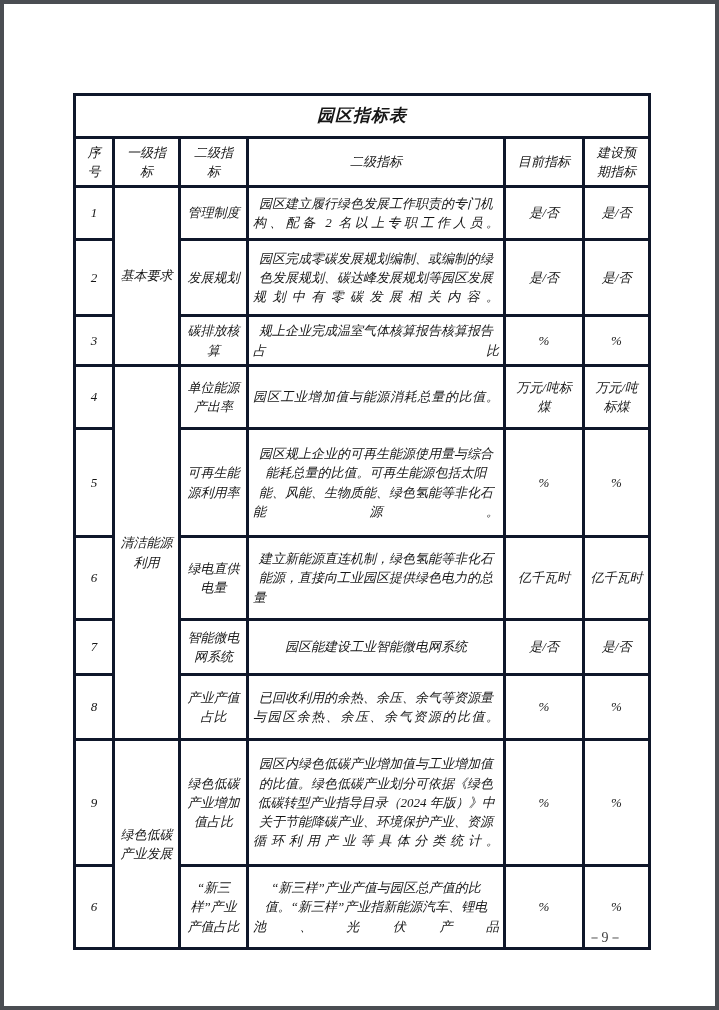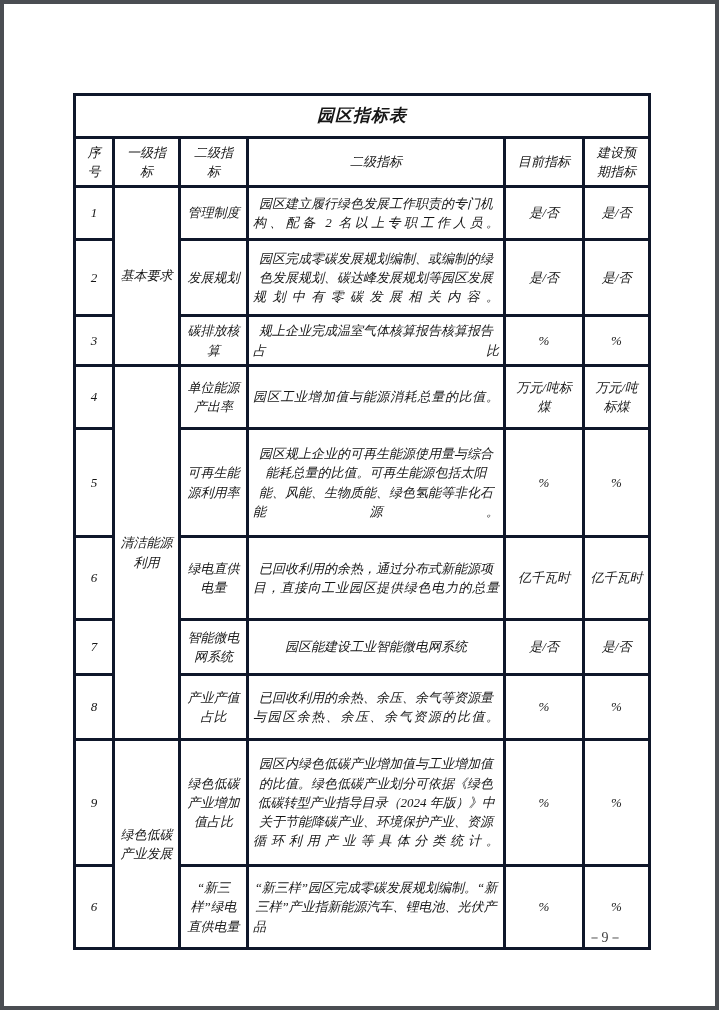--- a/index.html
+++ b/index.html
@@ -157,21 +157,21 @@
         <td class="c-no">5</td>
         <td class="c-l2">可再生能源利用率</td>
         <td class="c-desc">园区规上企业的可再生能源使用量与综合能耗总量的比值。可再生能源包括太阳能、风能、生物质能、绿色氢能等非化石能源。</td>
         <td class="c-val">%</td>
         <td class="c-exp">%</td>
       </tr>
 
       <tr class="r6">
         <td class="c-no">6</td>
         <td class="c-l2">绿电直供电量</td>
-        <td class="c-desc">已回收利用的余热，通过分布式新能源项目，直接向工业园区提供绿色电力的总量</td>
+        <td class="c-desc">建立新能源直连机制，绿色氢能等非化石能源，直接向工业园区提供绿色电力的总量</td>
         <td class="c-val">亿千瓦时</td>
         <td class="c-exp">亿千瓦时</td>
       </tr>
 
       <tr class="r7">
         <td class="c-no">7</td>
         <td class="c-l2">智能微电网系统</td>
         <td class="c-desc center-desc">园区能建设工业智能微电网系统</td>
         <td class="c-val">是/否</td>
         <td class="c-exp">是/否</td>
@@ -189,22 +189,22 @@
         <td class="c-no">9</td>
         <td class="c-l1" rowspan="2">绿色低碳产业发展</td>
         <td class="c-l2">绿色低碳产业增加值占比</td>
         <td class="c-desc">园区内绿色低碳产业增加值与工业增加值的比值。绿色低碳产业划分可依据《绿色低碳转型产业指导目录（2024 年版）》中关于节能降碳产业、环境保护产业、资源循环利用产业等具体分类统计。</td>
         <td class="c-val">%</td>
         <td class="c-exp">%</td>
       </tr>
 
       <tr class="r10">
         <td class="c-no">6</td>
-        <td class="c-l2">“新三样”绿电直供电量</td>
-        <td class="c-desc">“新三样”园区完成零碳发展规划编制。“新三样”产业指新能源汽车、锂电池、光伏产品</td>
+        <td class="c-l2">“新三样”产业产值占比</td>
+        <td class="c-desc">“新三样”产业产值与园区总产值的比值。“新三样”产业指新能源汽车、锂电池、光伏产品</td>
         <td class="c-val">%</td>
         <td class="c-exp">%</td>
       </tr>
     </tbody>
       </table>
 
     <div class="footer-pagenum">－9－</div>
 
   </div>
 </div>

